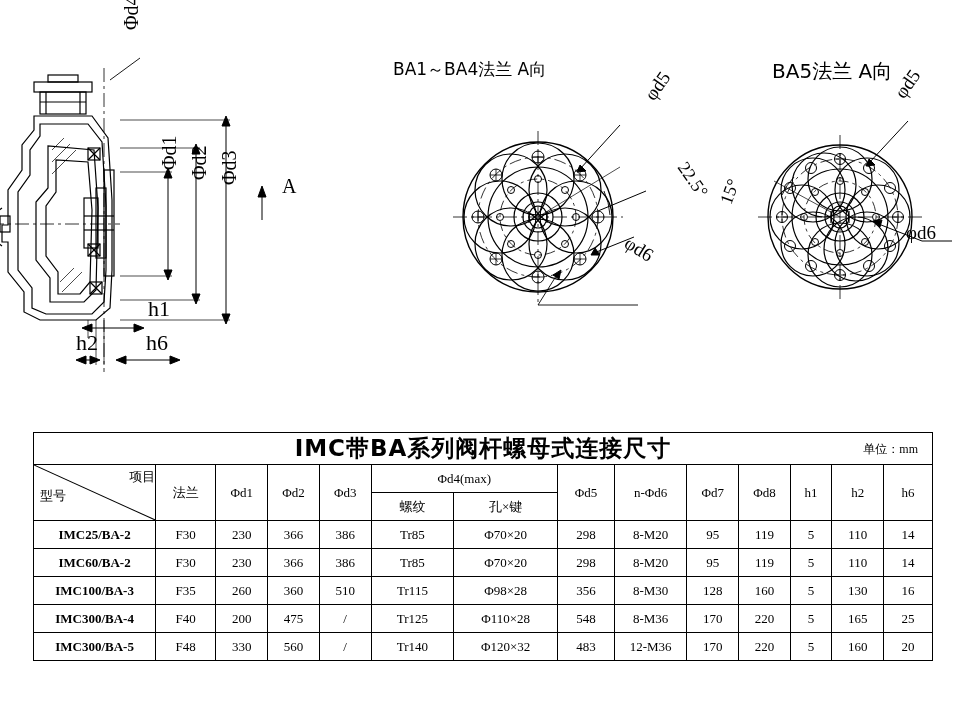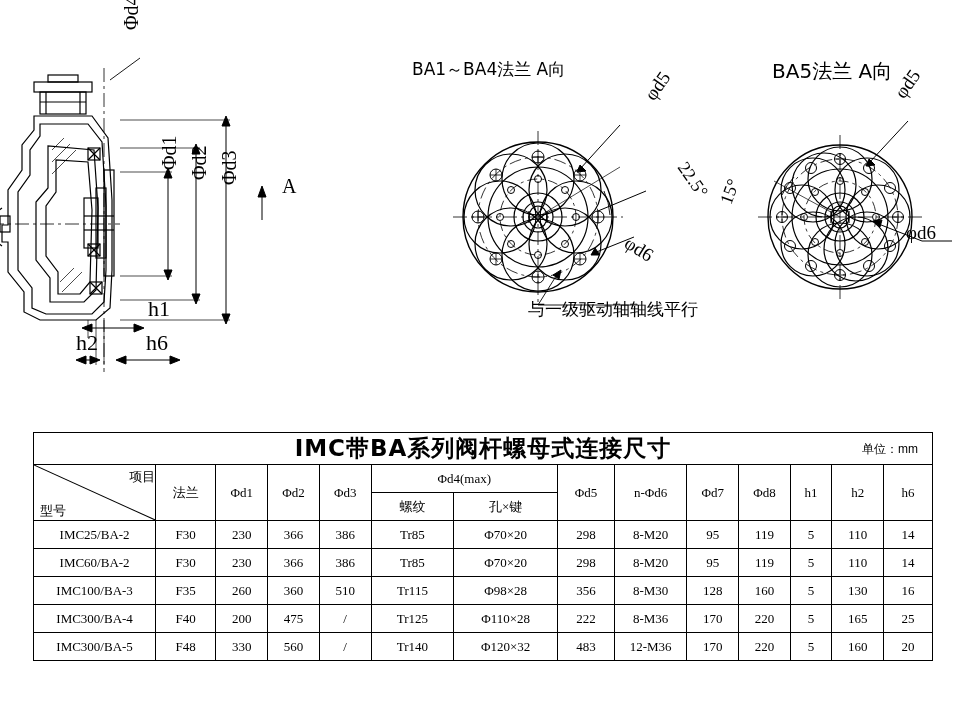--- a/index.html
+++ b/index.html
@@ -15,27 +15,27 @@
 
   
   .tbl-wrap{position:absolute;left:33px;top:432px;width:900px;}
   table.dims{border-collapse:collapse;width:900px;table-layout:fixed;border-radius:11px;}
   table.dims td,table.dims th{
     border:1px solid #000;text-align:center;vertical-align:middle;
     font-size:13px;font-family:"Liberation Serif",serif;padding:0;height:27px;
   }
   .title-cell{height:44px;position:relative;}
   .title-main{font-size:23px;font-family:"DejaVu Sans","Liberation Sans",sans-serif;font-weight:700;letter-spacing:1px;}
-  .unit{position:absolute;right:14px;bottom:6px;font-size:12px;font-family:Liberation Sans, sans-serif;font-weight:normal;}
+  .unit{position:absolute;right:14px;bottom:6px;font-size:12px;font-family:Liberation Serif, serif;font-weight:normal;}
   .hdr{font-family:"DejaVu Sans","Liberation Sans",sans-serif;font-size:13px;}
   .corner{position:relative;height:56px;padding:0;}
   .corner .item{position:absolute;right:0;top:3px;font-family:"DejaVu Sans","Liberation Sans",sans-serif;font-size:13px;}
-  .corner .model{position:absolute;left:6px;bottom:0;font-family:Liberation Serif, serif;font-size:13px;}
+  .corner .model{position:absolute;left:6px;bottom:15px;font-family:Liberation Serif, serif;font-size:13px;}
   .corner .slash{position:absolute;left:0;top:0;width:100%;height:100%;}
-  .rowlabel{font-family:"Liberation Serif",serif;font-size:13px;text-align:left;padding-left:7px;}
+  .rowlabel{font-family:"Liberation Serif",serif;font-size:13px;text-align:left;padding-left:7px;font-weight:bold;}
 </style>
 </head>
 <body>
 
 <div class="stage">
 
 <svg width="330" height="400" style="position:absolute;left:0;top:20px;">
   <g fill="none" stroke="#000" stroke-width="1.2">
 
     <rect x="34" y="62" width="58" height="10"></rect>
@@ -131,21 +131,21 @@
 
 <div class="lbl" style="left:120px;top:30px;font-size:20px;transform:rotate(-90deg);transform-origin:left top;">Φd4max</div>
 <div class="lbl" style="left:158px;top:170px;font-size:20px;transform:rotate(-90deg);transform-origin:left top;">Φd1</div>
 <div class="lbl" style="left:188px;top:180px;font-size:20px;transform:rotate(-90deg);transform-origin:left top;">Φd2</div>
 <div class="lbl" style="left:218px;top:185px;font-size:20px;transform:rotate(-90deg);transform-origin:left top;">Φd3</div>
 <div class="lbl" style="left:282px;top:175px;font-size:20px;font-family:'Liberation Serif',serif;">A</div>
 <div class="lbl" style="left:148px;top:296px;font-size:22px;">h1</div>
 <div class="lbl" style="left:76px;top:330px;font-size:22px;">h2</div>
 <div class="lbl" style="left:146px;top:330px;font-size:22px;">h6</div>
 
-<div class="lbl cn" style="left:412px;top:58px;font-size:17px;">BA1～BA4法兰 A向</div>
+<div class="lbl cn" style="left:393px;top:58px;font-size:17px;">BA1～BA4法兰 A向</div>
 
 <svg width="300" height="250" style="position:absolute;left:358px;top:95px;">
   <g fill="none" stroke="#000" stroke-width="1.2">
 
     <g id="lobes1">
       <circle cx="142" cy="122" r="36"></circle>
       <circle cx="218" cy="122" r="36"></circle>
       <circle cx="180" cy="84" r="36"></circle>
       <circle cx="180" cy="160" r="36"></circle>
       <circle cx="153" cy="95" r="36"></circle>
@@ -222,21 +222,20 @@
 
     <line x1="200" y1="178" x2="180" y2="210" stroke-width="0.9"></line>
     <polygon points="203,175 195,180 201,184"></polygon>
     <line x1="180" y1="210" x2="280" y2="210" stroke-width="0.9"></line>
   </g>
 </svg>
 
 <div class="lbl" style="left:640px;top:92px;font-size:19px;transform:rotate(-55deg);transform-origin:left top;">φd5</div>
 <div class="lbl" style="left:690px;top:158px;font-size:18px;transform:rotate(55deg);transform-origin:left top;">22.5°</div>
 <div class="lbl" style="left:632px;top:232px;font-size:19px;transform:rotate(32deg);transform-origin:left top;">φd6</div>
-<div class="lbl cn" style="left:528px;top:298px;font-size:17px;">与一级驱动轴轴线平行</div>
 
 <div class="lbl cn" style="left:772px;top:58px;font-size:20px;">BA5法兰 A向</div>
 
 <svg width="280" height="250" style="position:absolute;left:700px;top:95px;">
   <g fill="none" stroke="#000" stroke-width="1.2">
     <g id="lobes2">
       <circle cx="102" cy="122" r="32"></circle>
       <circle cx="178" cy="122" r="32"></circle>
       <circle cx="140" cy="84" r="32"></circle>
       <circle cx="140" cy="160" r="32"></circle>
@@ -414,21 +413,21 @@
       <td>16</td>
     </tr>
     <tr>
       <td class="rowlabel">IMC300/BA-4</td>
       <td>F40</td>
       <td>200</td>
       <td>475</td>
       <td>/</td>
       <td>Tr125</td>
       <td>Φ110×28</td>
-      <td>222</td>
+      <td>548</td>
       <td>8-M36</td>
       <td>170</td>
       <td>220</td>
       <td>5</td>
       <td>165</td>
       <td>25</td>
     </tr>
     <tr>
       <td class="rowlabel">IMC300/BA-5</td>
       <td>F48</td>

